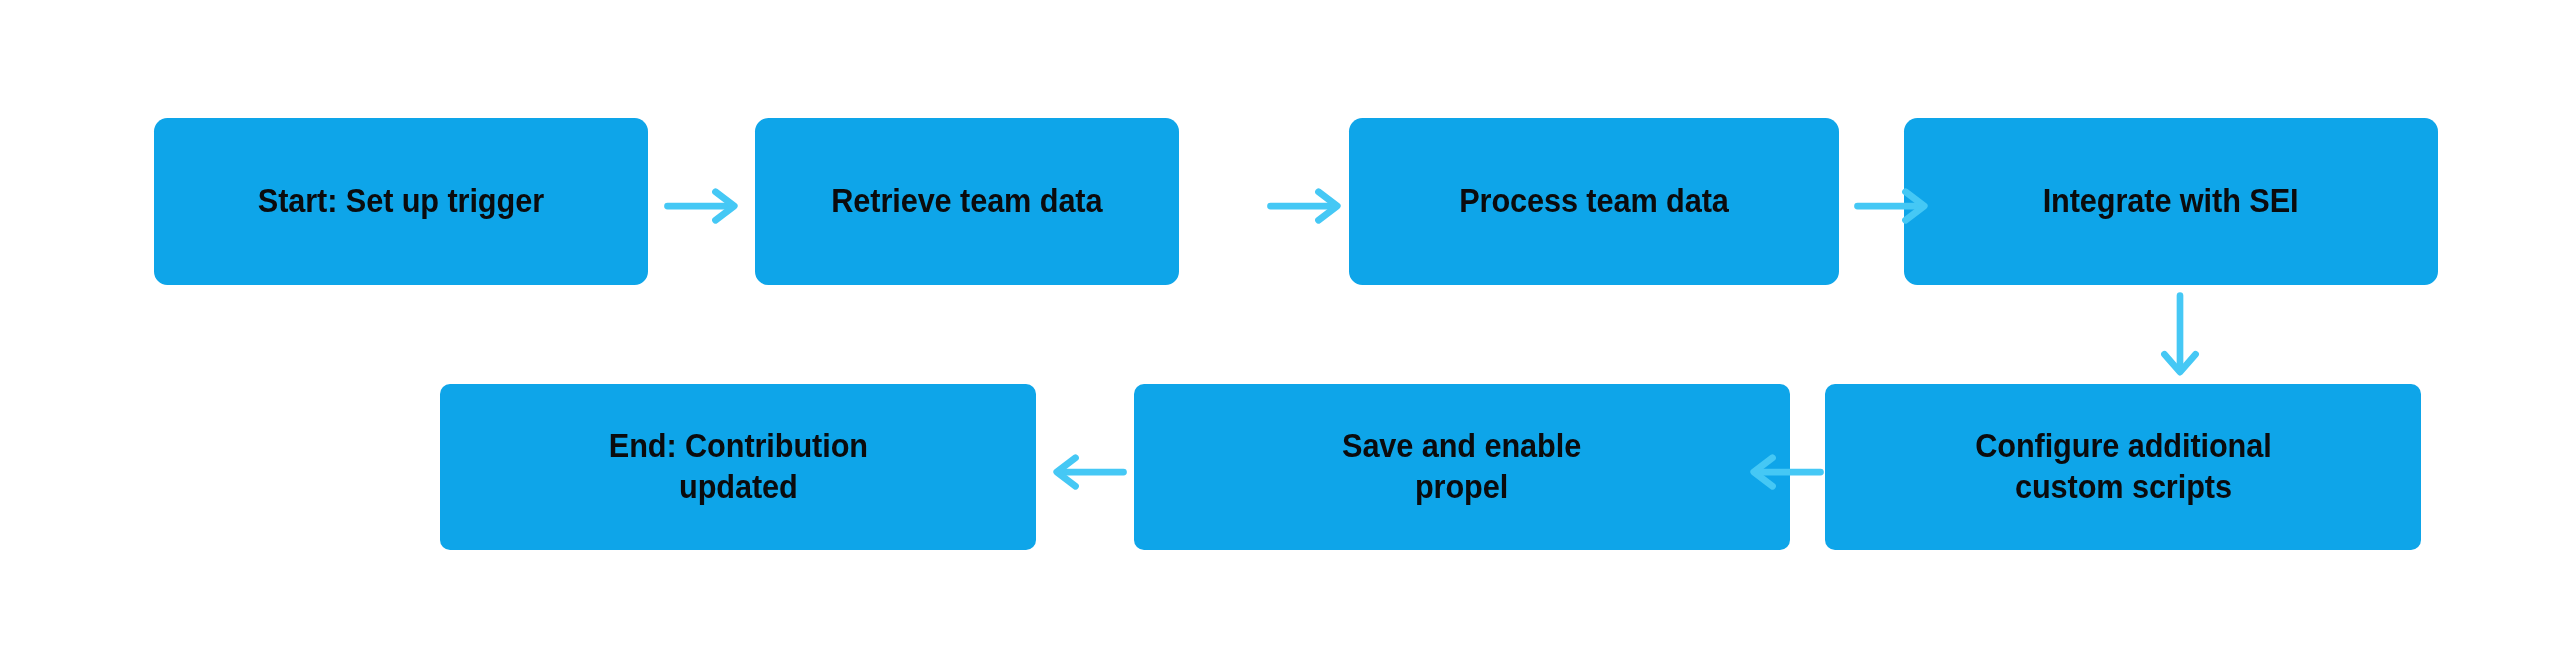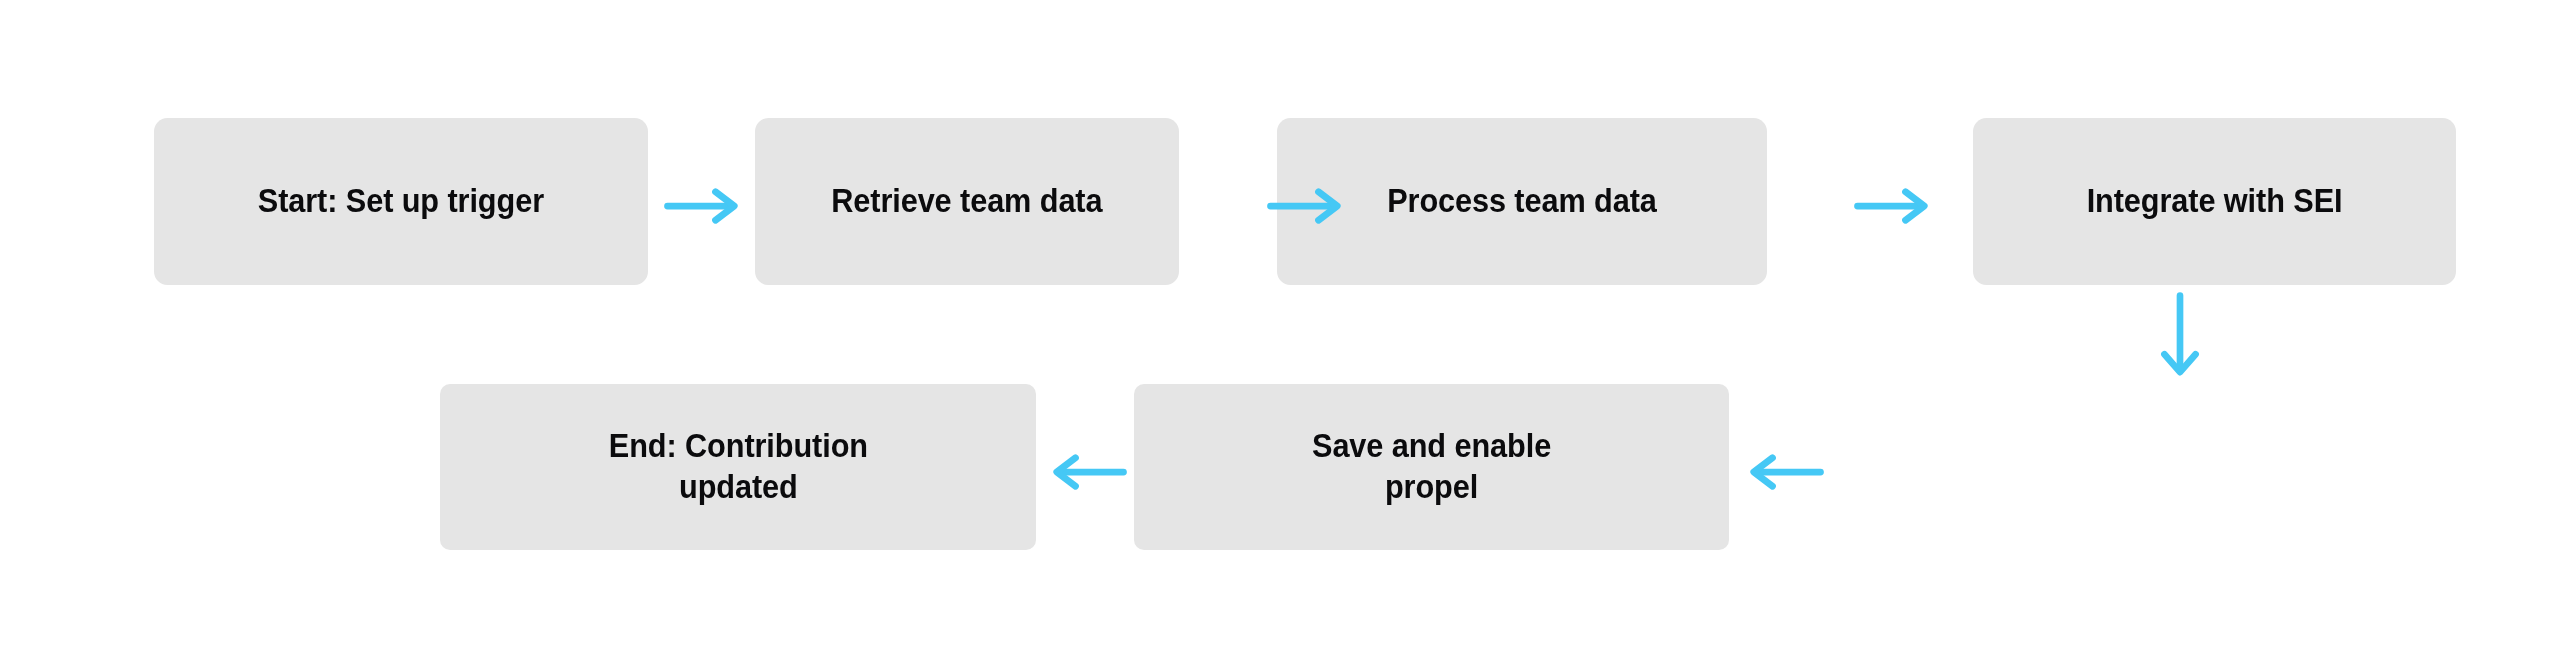--- a/index.html
+++ b/index.html
@@ -15,21 +15,21 @@
     position: relative;
     width: 2576px;
     height: 669px;
     background: #ffffff;
     overflow: hidden;
   }
 
   
   .node {
     position: absolute;
-    background: #e5e5e5;
+    background: #0ea5e9;
     border-radius: 13.4px;
     display: flex;
     align-items: center;
     justify-content: center;
     box-sizing: border-box;
     padding: 6px 13.4px;
   }
   .node-label {
     font-family: "Liberation Sans", sans-serif;
     font-weight: bold;
@@ -40,27 +40,27 @@
     letter-spacing: -0.1px;
     white-space: pre-line;
     transform: scaleX(0.93);
     transform-origin: center center;
   }
 
   
   .row-top { top: 118px; height: 167px; }
   #node-start        { left: 154px;  width: 494px; }
   #node-retrieve     { left: 755px; width: 424px; }
-  #node-process      { left: 1277px; width: 490px; }
-  #node-integrate    { left: 1973px; width: 483px; }
+  #node-process      { left: 1349px; width: 490px; }
+  #node-integrate    { left: 1904px; width: 534px; }
 
   
   .row-bottom { top: 384px; height: 166px; border-radius: 10px; }
   #node-end          { left: 440px;  width: 596px; }
-  #node-save         { left: 1134px; width: 595px; align-items: center; }
+  #node-save         { left: 1134px; width: 656px; align-items: center; }
   #node-configure    { left: 1825px; width: 596px; }
 
   
   .arrow {
     position: absolute;
     display: block;
   }
   .arrow svg { display: block; overflow: visible; }
 
   
@@ -89,20 +89,24 @@
   </div>
 
   <div class="node row-top" id="node-process">
     <span class="node-label">Process team data</span>
   </div>
 
   <div class="node row-top" id="node-integrate">
     <span class="node-label">Integrate with SEI</span>
   </div>
 
+  <div class="node row-bottom" id="node-configure">
+    <span class="node-label">Configure additional
+custom scripts</span>
+  </div>
 
   <div class="node row-bottom" id="node-save">
     <span class="node-label">Save and enable
 propel</span>
   </div>
 
   <div class="node row-bottom" id="node-end">
     <span class="node-label">End: Contribution
 updated</span>
   </div>

